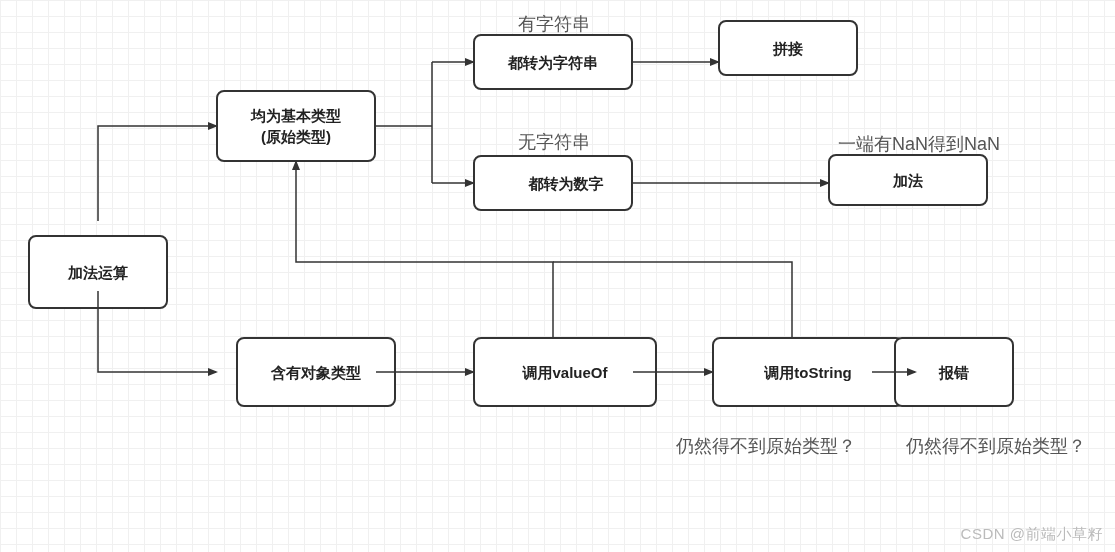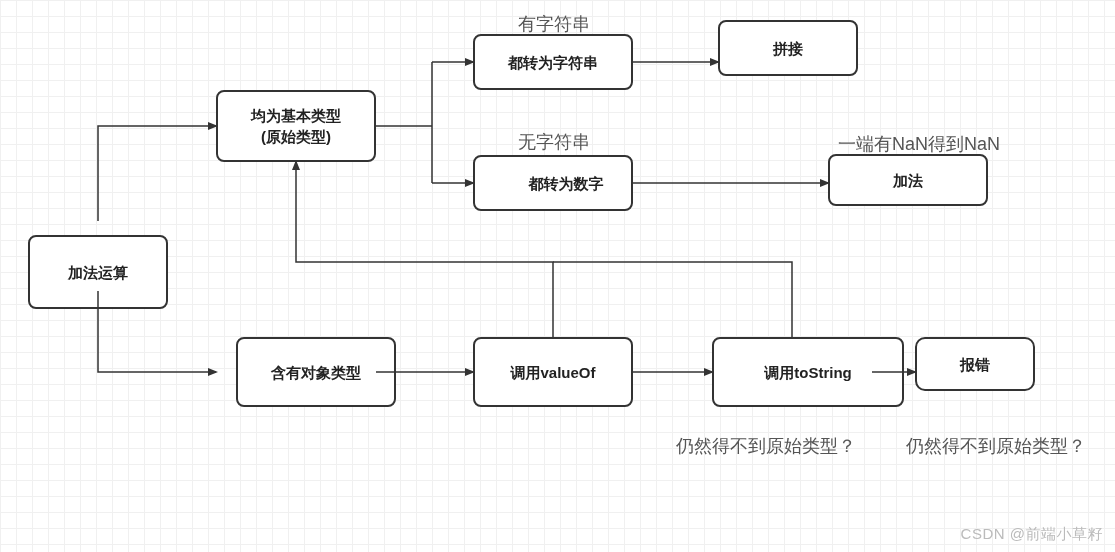--- a/index.html
+++ b/index.html
@@ -82,29 +82,29 @@
 </div>
 
 <div class="node" style="left:718px; top:20px; width:140px; height:56px;">
   <span>拼接</span>
 </div>
 
 <div class="node" style="left:828px; top:154px; width:160px; height:52px;">
   <span>加法</span>
 </div>
 
-<div class="node" style="left:473px; top:337px; width:160px; height:70px;">
+<div class="node" style="left:473px; top:337px; width:184px; height:70px;">
   <span>调用valueOf</span>
 </div>
 
 <div class="node" style="left:712px; top:337px; width:192px; height:70px;">
   <span>调用toString</span>
 </div>
 
-<div class="node" style="left:915px; top:337px; width:120px; height:54px;border-radius:10px;">
+<div class="node" style="left:894px; top:337px; width:120px; height:70px;">
   <span>报错</span>
 </div>
 
 <div class="label" style="left:518px; top:12px;">有字符串</div>
 <div class="label" style="left:518px; top:130px;">无字符串</div>
 <div class="label" style="left:838px; top:132px;">一端有NaN得到NaN</div>
 <div class="label" style="left:676px; top:434px;">仍然得不到原始类型？</div>
 <div class="label" style="left:906px; top:434px;">仍然得不到原始类型？</div>
 
 <div class="watermark">CSDN @前端小草籽</div>

